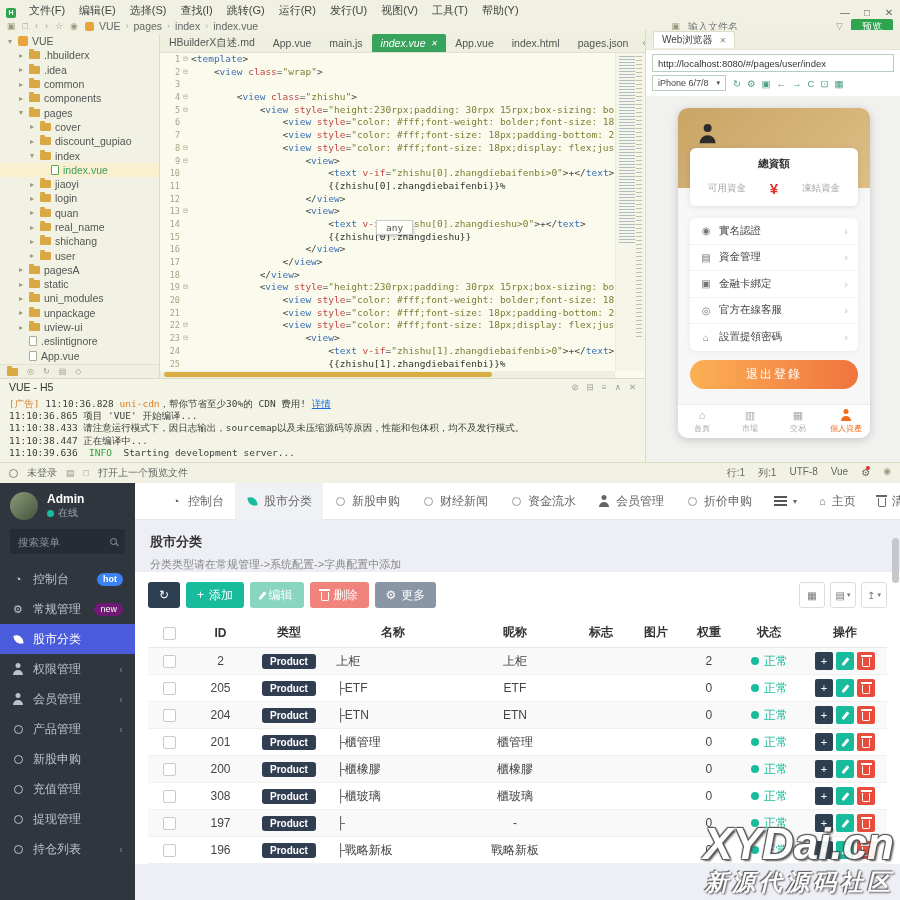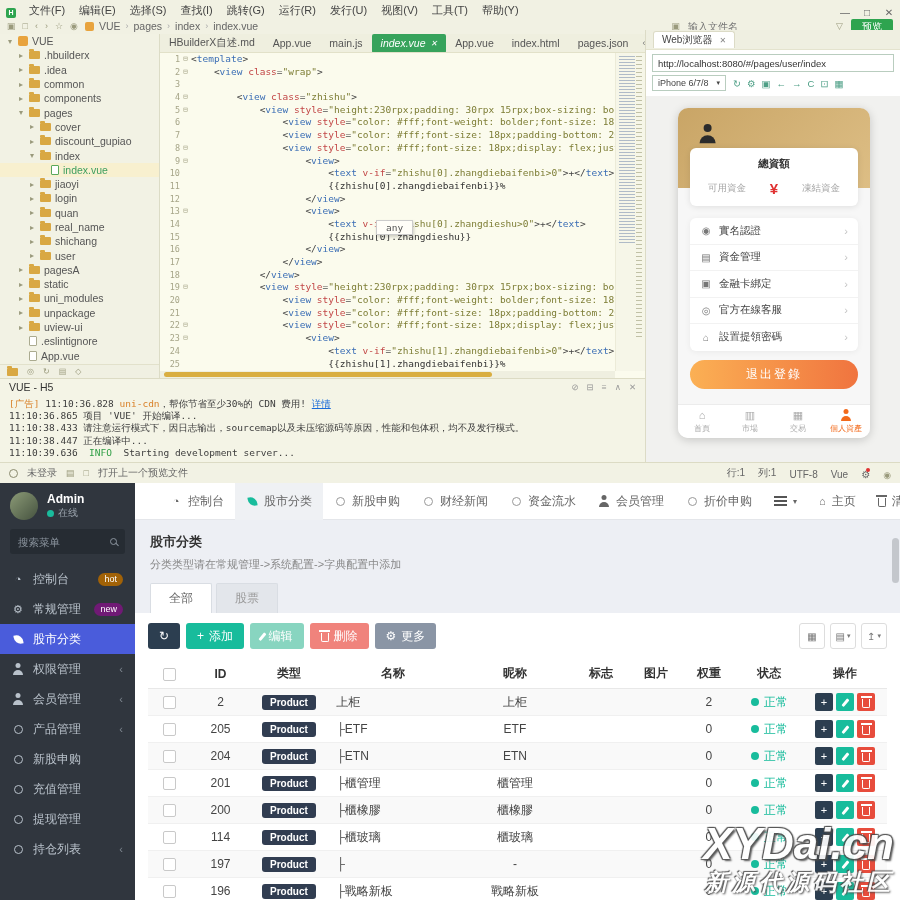--- a/index.html
+++ b/index.html
@@ -96,21 +96,21 @@
 
 
 .console{position:absolute;top:378px;left:0;width:645px;height:84px;background:#F4F4E6;border-top:1px solid #DCDBC4;z-index:2}
 .console-head{height:16px;display:flex;align-items:center;padding:0 9px;font-size:10.5px;color:#333}
 .console-icons{margin-left:auto;display:flex;gap:8px;color:#999;font-size:8.5px}
 .console-body{padding:3px 9px 0;font-family:"DejaVu Sans Mono",monospace;font-size:9.5px;line-height:12.2px;overflow:hidden;height:64px;white-space:pre}
 .k-p{color:#3C3C3C}.k-ad{color:#D9822B}.k-lnk{color:#1A6BD8;text-decoration:underline}.k-info{color:#2E9E44}
 
 
 .statusbar{position:absolute;top:462px;left:0;width:900px;height:21px;background:#F2F2E4;border-top:1px solid #DCDBC4;display:flex;align-items:center;font-size:10px;color:#666;padding:0 9px;gap:9px;z-index:4}
-.sb-right{margin-left:auto;display:flex;gap:13px;align-items:flex-end}
+.sb-right{margin-left:auto;display:flex;gap:13px;align-items:flex-start}
 .ring{width:9px;height:9px;border:1.4px solid currentColor;border-radius:50%;flex:none;display:inline-block}
 .reddot{width:4px;height:4px;border-radius:50%;background:#E03131;display:inline-block;margin-left:-4px;margin-bottom:6px}
 
 
 .admin{position:absolute;top:483px;left:0;width:900px;height:417px;background:#EDEFF4;overflow:hidden}
 .sidebar{position:absolute;top:0;left:0;width:135px;height:100%;background:#30363E;color:#B9C2CB;z-index:3}
 .brand{height:30px;background:#272D34;color:#FFF;display:flex;align-items:center;justify-content:center;font-size:14px;letter-spacing:4px}
 .profile{display:flex;align-items:center;gap:9px;padding:9px 10px 7px}
 .avatar{width:28px;height:28px;border-radius:50%;background:linear-gradient(135deg,#8C9B77,#45523F);flex:none}
 .p-name{font-size:12px;color:#FFF;font-weight:bold;line-height:14px}
@@ -530,21 +530,21 @@
       <div class="side-search">
         <input placeholder="搜索菜单" style="">
         <span class="mag"></span>
       </div>
       <div id="sidebar-menu">
           <div class="smenu-item">
             <span class="sicon">
               <span>◔</span>
             </span>
             <span>控制台</span>
-            <span class="sbadge" style="background: #a16207;">hot</span>
+            <span class="sbadge" style="background: #3b82f6; font-weight: bold;">hot</span>
           </div>
           <div class="smenu-item">
             <span class="sicon">
               <span>⚙</span>
             </span>
             <span>常规管理</span>
             <span class="sbadge" style="background: #701a75;">new</span>
           </div>
           <div class="smenu-item active">
             <span class="sicon">
@@ -663,24 +663,20 @@
           </div>
 
       </div>
     </div>
 
     <div class="content">
       <div class="page-head">
         <div class="pg-title">股市分类</div>
         <div class="pg-sub">分类类型请在常规管理-&gt;系统配置-&gt;字典配置中添加</div>
       </div>
-      <div class="ctabs" id="ctabs">
-          <div class="ctab active">全部</div>
-          <div class="ctab">股票</div>
-        </div>
       <div class="panel">
         <div class="ptoolbar">
           <button class="btn btn-refresh">↻</button>
           <button class="btn btn-add">+ <span>添加</span></button>
           <button class="btn btn-edit">
               <span class="pencil"></span>
               <span>编辑</span>
             </button>
           <button class="btn btn-del">
               <span class="trash"></span>
@@ -831,21 +827,21 @@
                     <span class="act act-edit">
                       <span class="pencil"></span>
                     </span>
                     <span class="act act-del">
                       <span class="trash"></span>
                     </span>
                   </span></td>
               </tr>
               <tr>
                 <td><span class="cb"></span></td>
-                <td>114</td>
+                <td>308</td>
                 <td><span class="pbadge">Product</span></td>
                 <td class="nm">├櫃玻璃</td>
                 <td>櫃玻璃</td>
                 <td></td>
                 <td></td>
                 <td>0</td>
                 <td><span class="status">
                     <span class="sdot"></span>
                     <span>正常</span>
                   </span></td>

